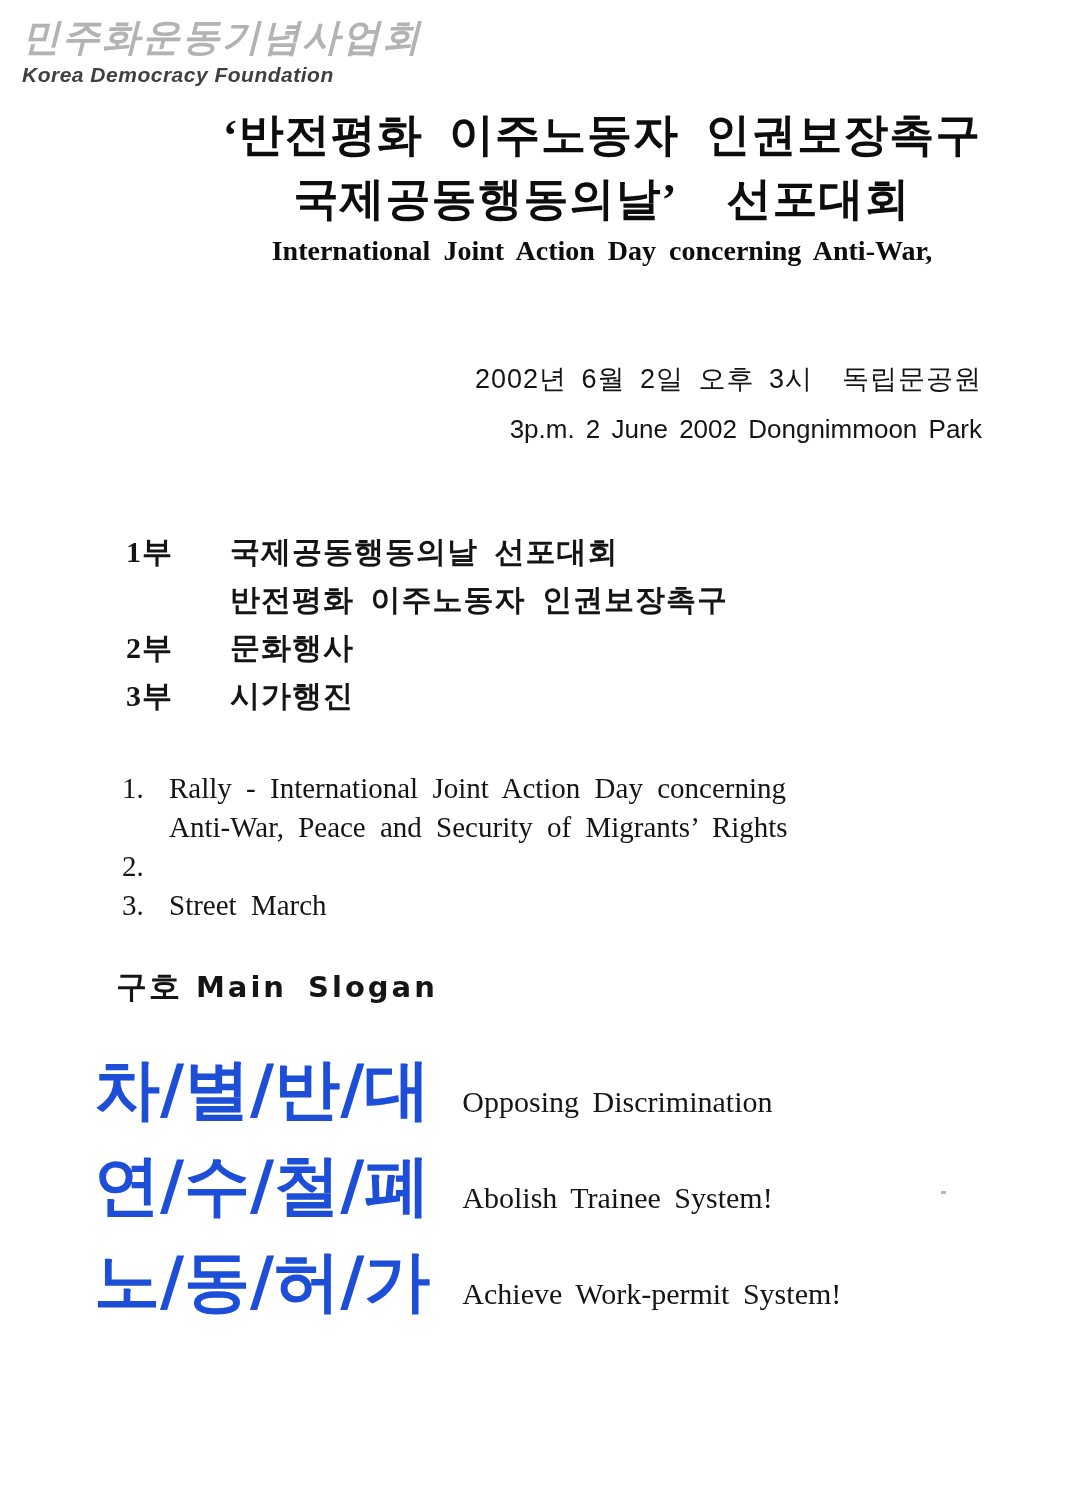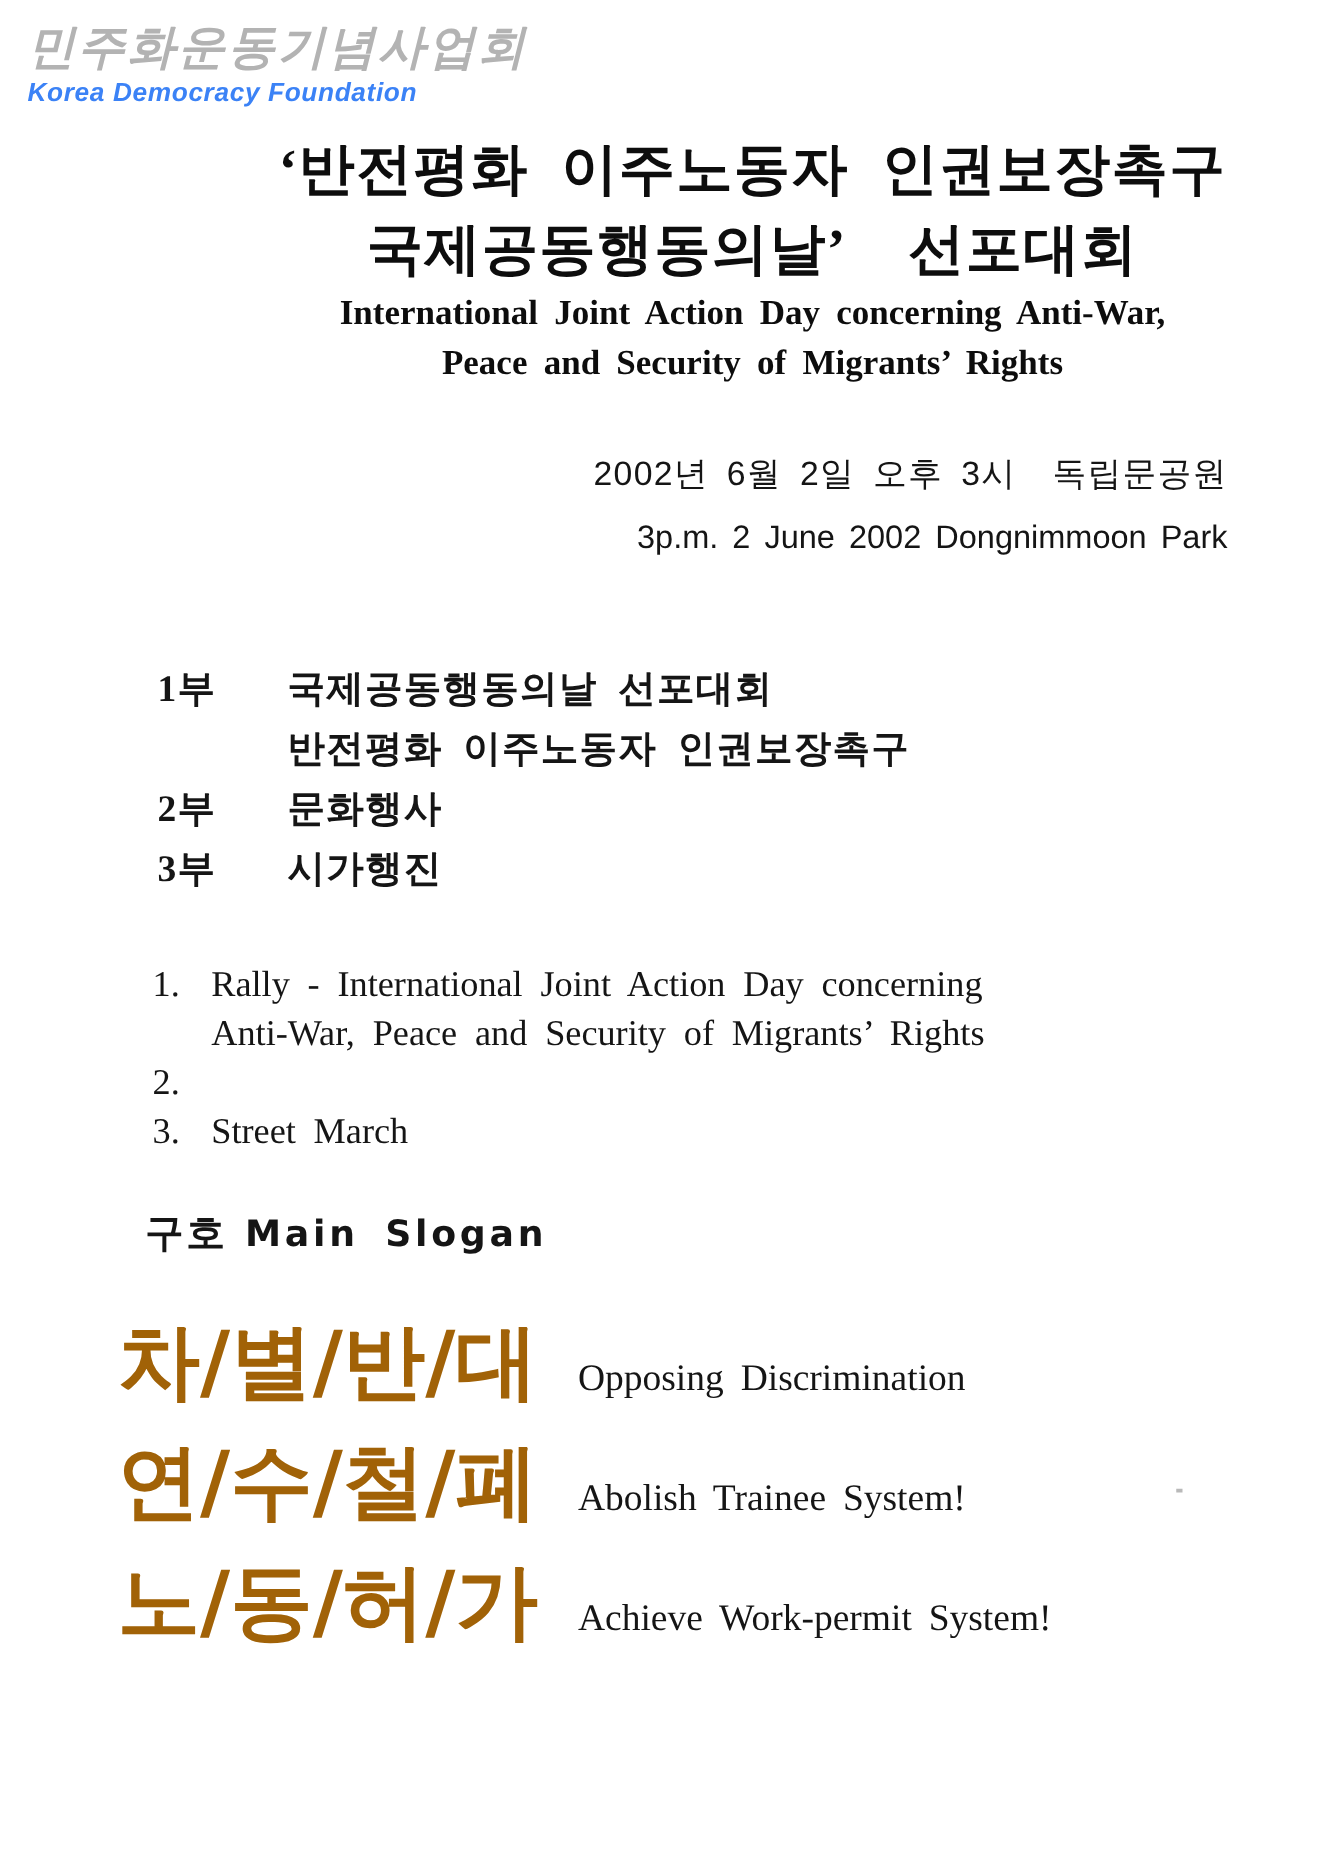--- a/index.html
+++ b/index.html
@@ -26,21 +26,21 @@
     color: #b3b3b3;
     letter-spacing: 2px;
     line-height: 46px;
   }
   .logo-en {
     margin-top: 3px;
     font-family: "Liberation Sans", sans-serif;
     font-size: 21px;
     font-weight: 700;
     font-style: italic;
-    color: #3b82f6;
+    color: #404040;
     letter-spacing: 0.5px;
   }
 
   
   .title-block {
     position: absolute;
     top: 103px;
     left: 130px;
     right: 0;
     text-align: center;
@@ -123,21 +123,21 @@
 
   
   .slogans { position: absolute; top: 1042px; left: 94px; }
   .slogan-row { display: flex; align-items: baseline; height: 96px; }
   .slogan-kr {
     font-family: "DejaVu Sans", sans-serif;
     font-size: 66px;
     font-weight: 900;
     letter-spacing: 0px;
     line-height: 96px;
-    color: #a16207;
+    color: #1d4ed8;
     white-space: nowrap;
   }
   .slogan-en {
     font-size: 30px;
     word-spacing: 6px;
     margin-left: 32px;
     white-space: nowrap;
   }
 
   
@@ -155,21 +155,21 @@
 
 <div class="page">
 
   <header class="logo">
     <div class="logo-kr">민주화운동기념사업회</div>
     <div class="logo-en">Korea Democracy Foundation</div>
   </header>
 
   <section class="title-block">
     <h1 class="title-kr"><span>‘반전평화 이주노동자 인권보장촉구</span><br><span>국제공동행동의날’  선포대회</span></h1>
-    <h2 class="title-en"><span>International Joint Action Day concerning Anti-War,</span><br><span>Peace and Security of Migrants’ Rights</span></h2>
+    <h2 class="title-en"><span>International Joint Action Day concerning Anti-War,</span><br></h2>
   </section>
 
   <section class="date-block">
     <div class="date-kr">2002년 6월 2일 오후 3시  독립문공원</div>
     <div class="date-en">3p.m. 2 June 2002 Dongnimmoon Park</div>
   </section>
 
   <section class="program-kr">
     <div class="row">
       <div class="plabel">1부</div>

